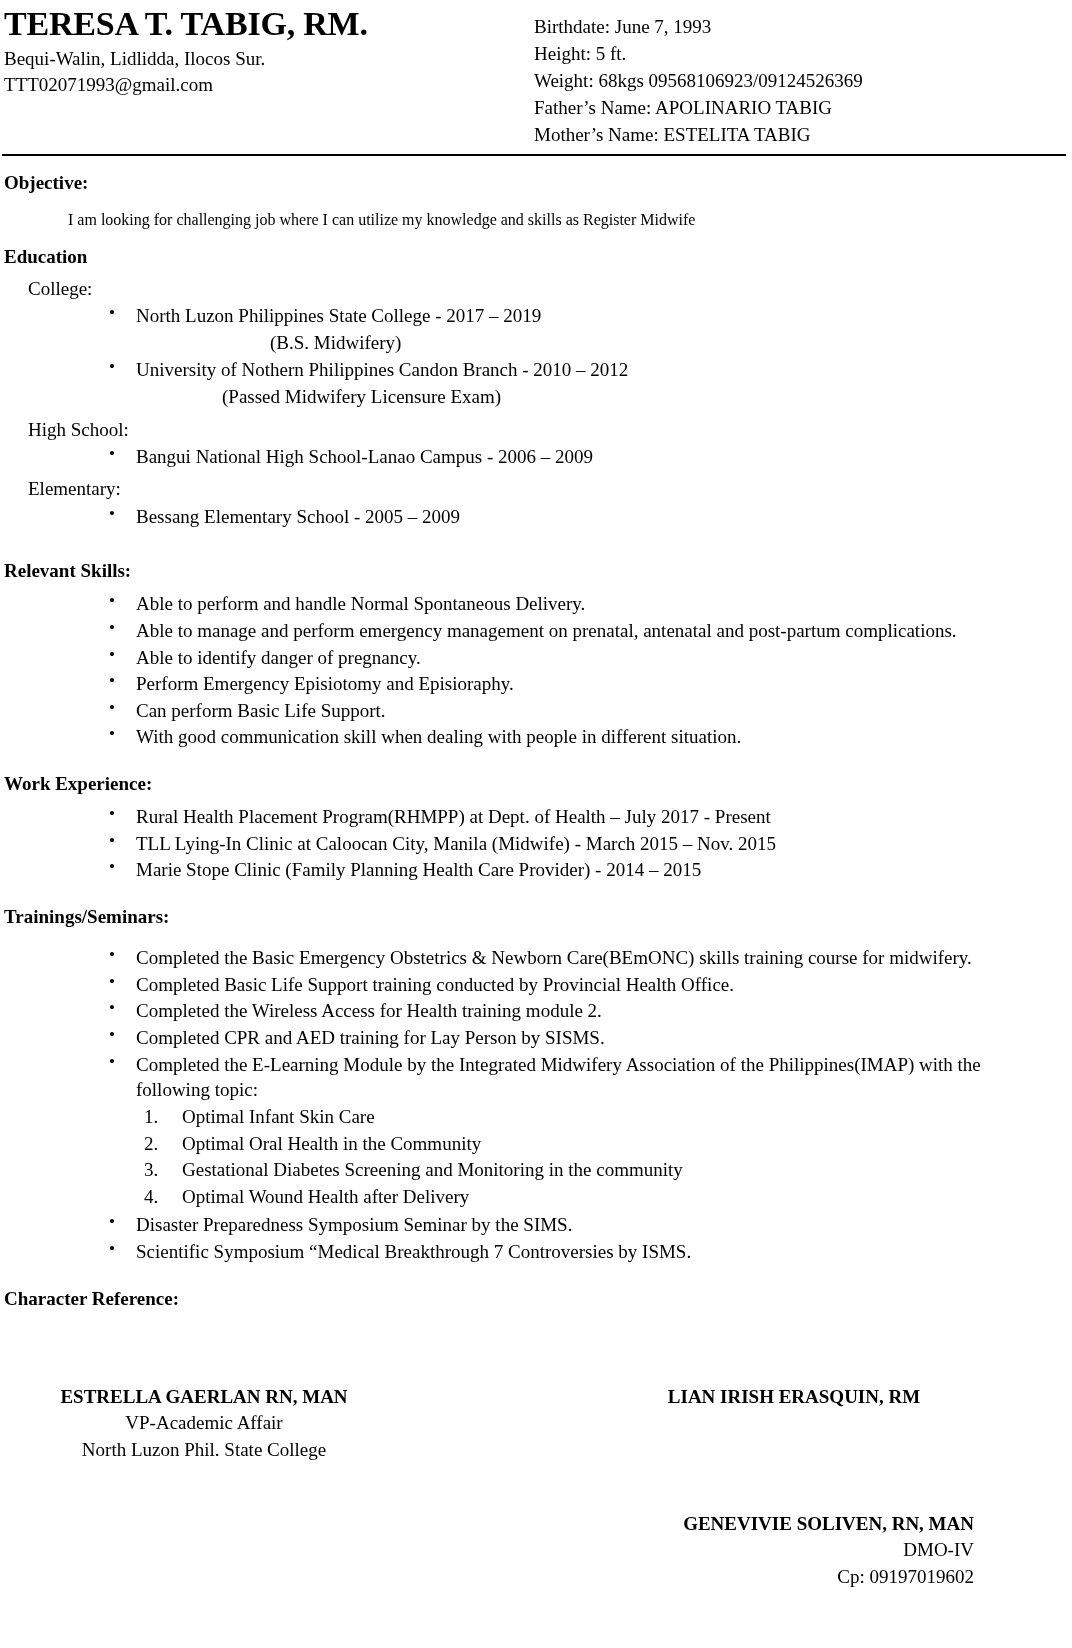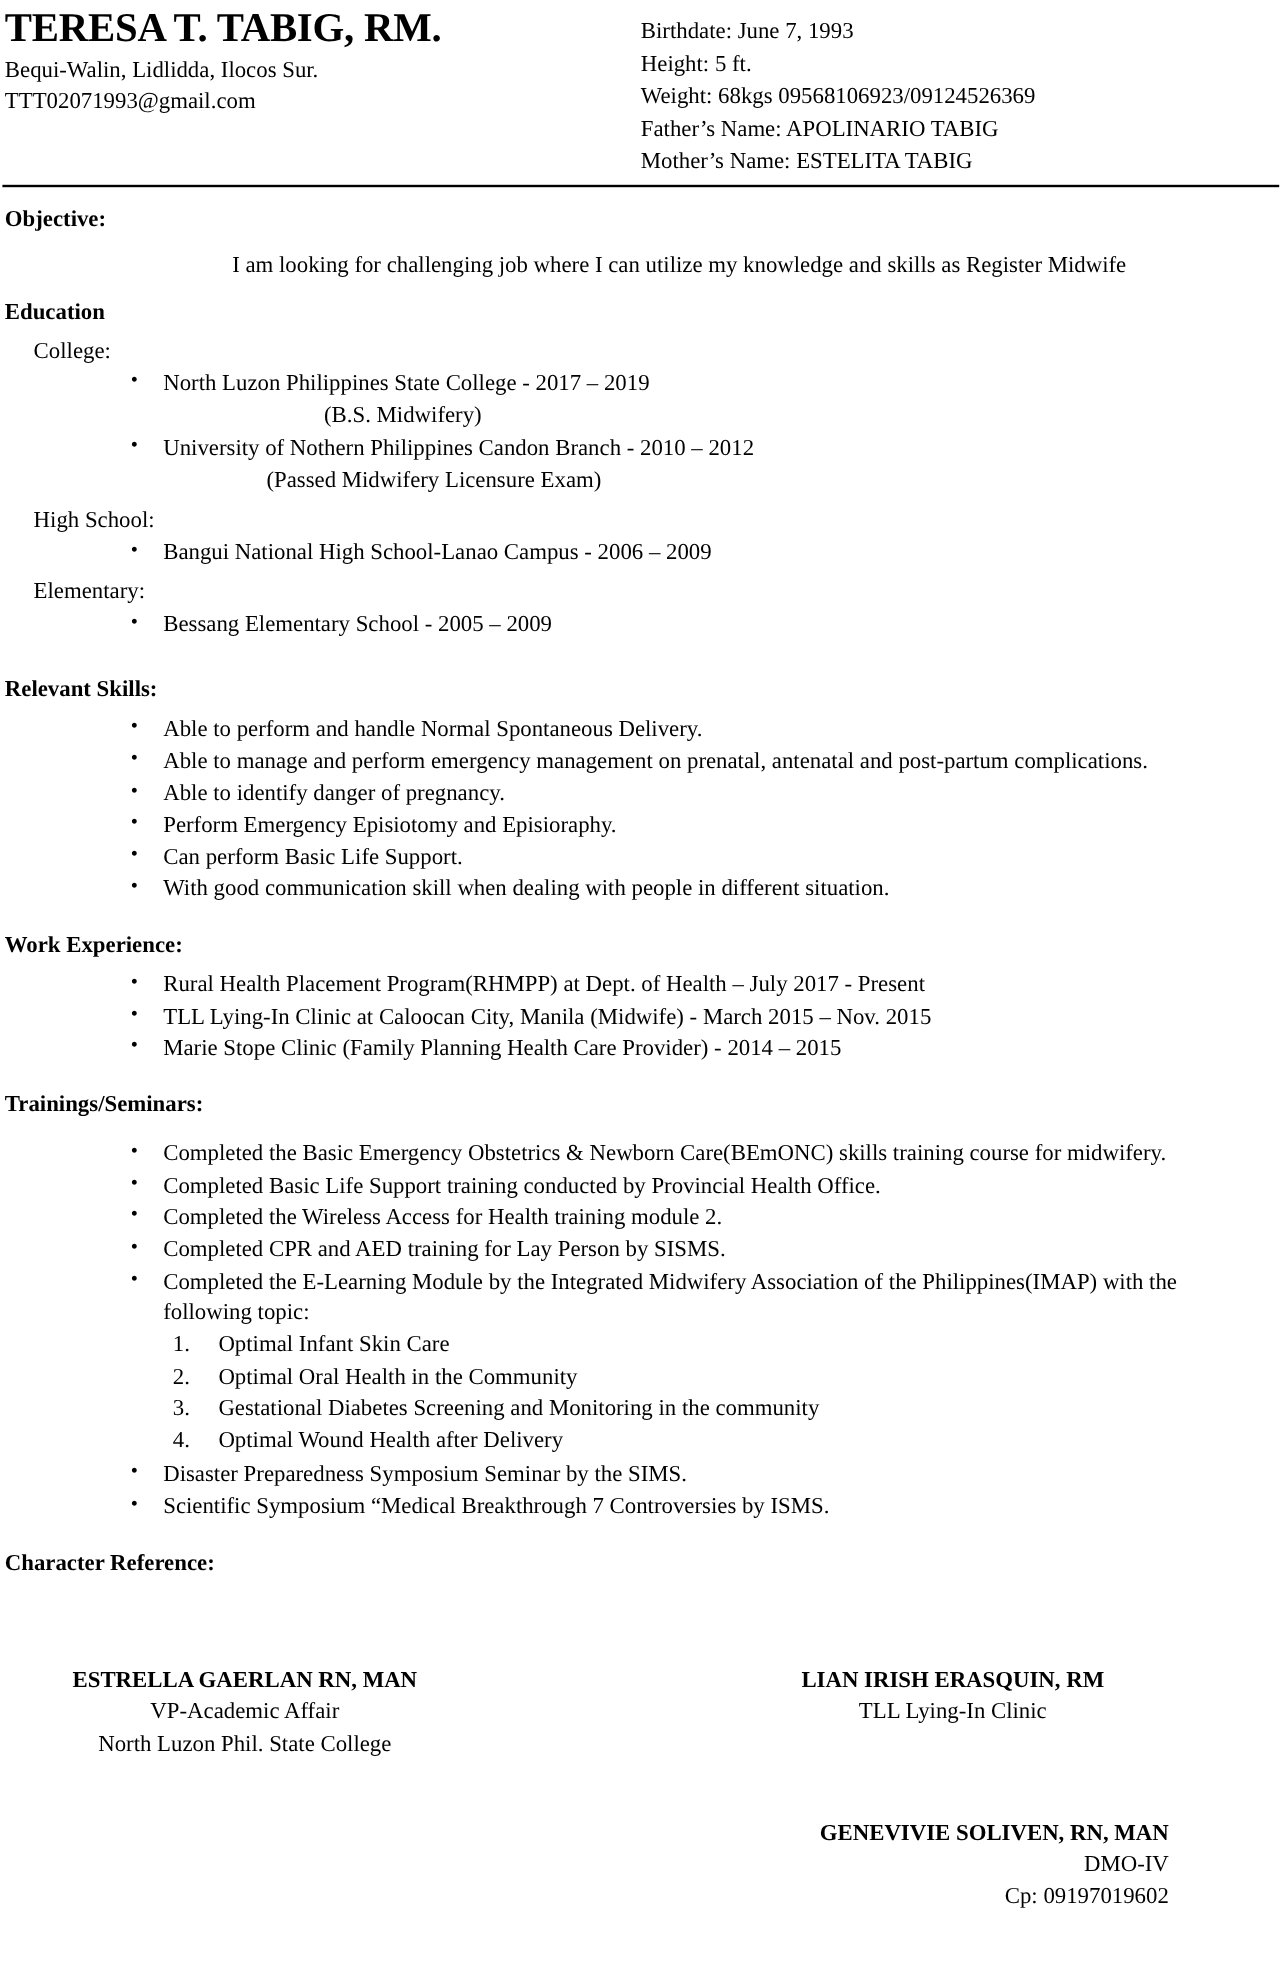--- a/index.html
+++ b/index.html
@@ -73,22 +73,21 @@
     font-weight: bold;
     font-size: 19px;
     margin: 14px 0 0 0;
   }
   .gap-sm { height: 6px; }
   .gap-md { height: 14px; }
 
   .objective-text {
     margin: 14px 0 0 0;
     padding-left: 64px;
-    font-size: 19px;
-    text-align: center;
+    font-size: 16px;
   }
 
   .sub-label {
     margin: 7px 0 0 0;
     padding-left: 24px;
     font-size: 19px;
   }
 
   ul.bullets {
     list-style: none;
@@ -264,21 +263,20 @@
     <div class="section-heading">Character Reference:</div>
 
     <div class="ref-row">
       <div class="ref-col left">
         <div class="ref-name">ESTRELLA GAERLAN RN, MAN</div>
         <div class="ref-line">VP-Academic Affair</div>
         <div class="ref-line">North Luzon Phil. State College</div>
       </div>
       <div class="ref-col right">
         <div class="ref-name">LIAN IRISH ERASQUIN, RM</div>
-        <div class="ref-line">TLL Lying-In Clinic</div>
       </div>
     </div>
 
     <div class="ref-center-wrap">
       <div class="ref-name">GENEVIVIE SOLIVEN, RN, MAN</div>
       <div class="ref-line">DMO-IV</div>
       <div class="ref-line">Cp: 09197019602</div>
     </div>
 
   </div>

